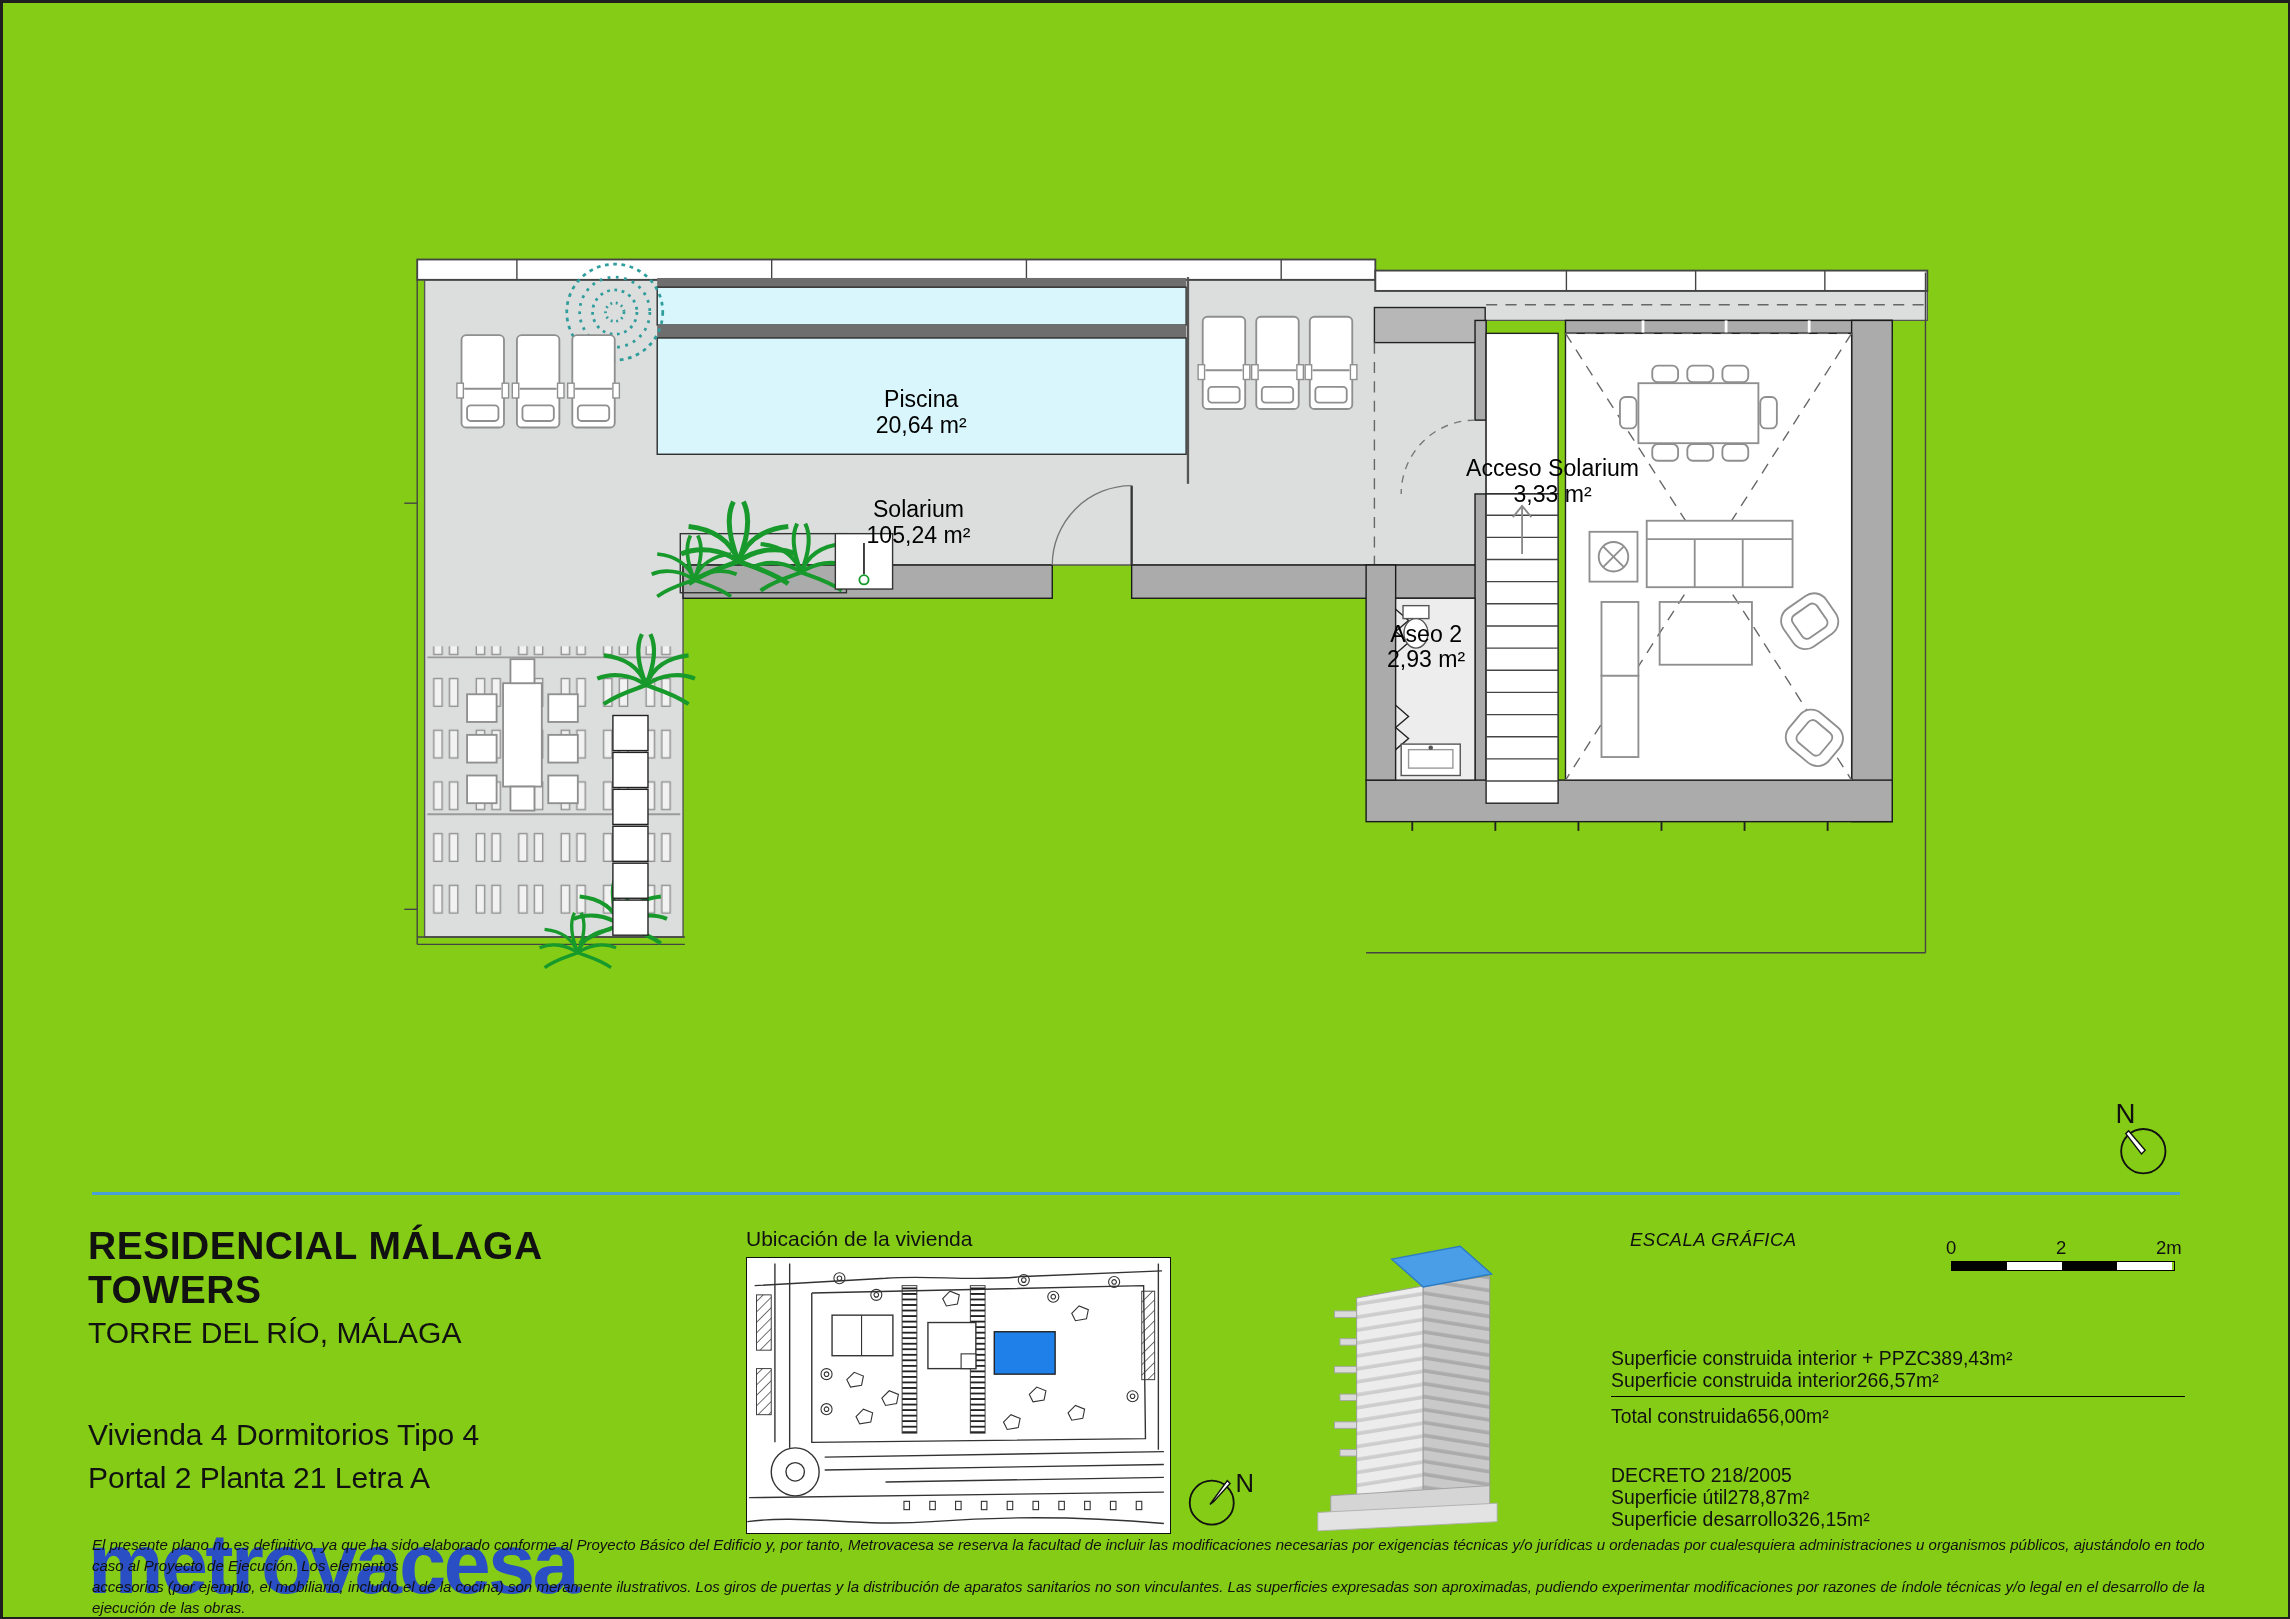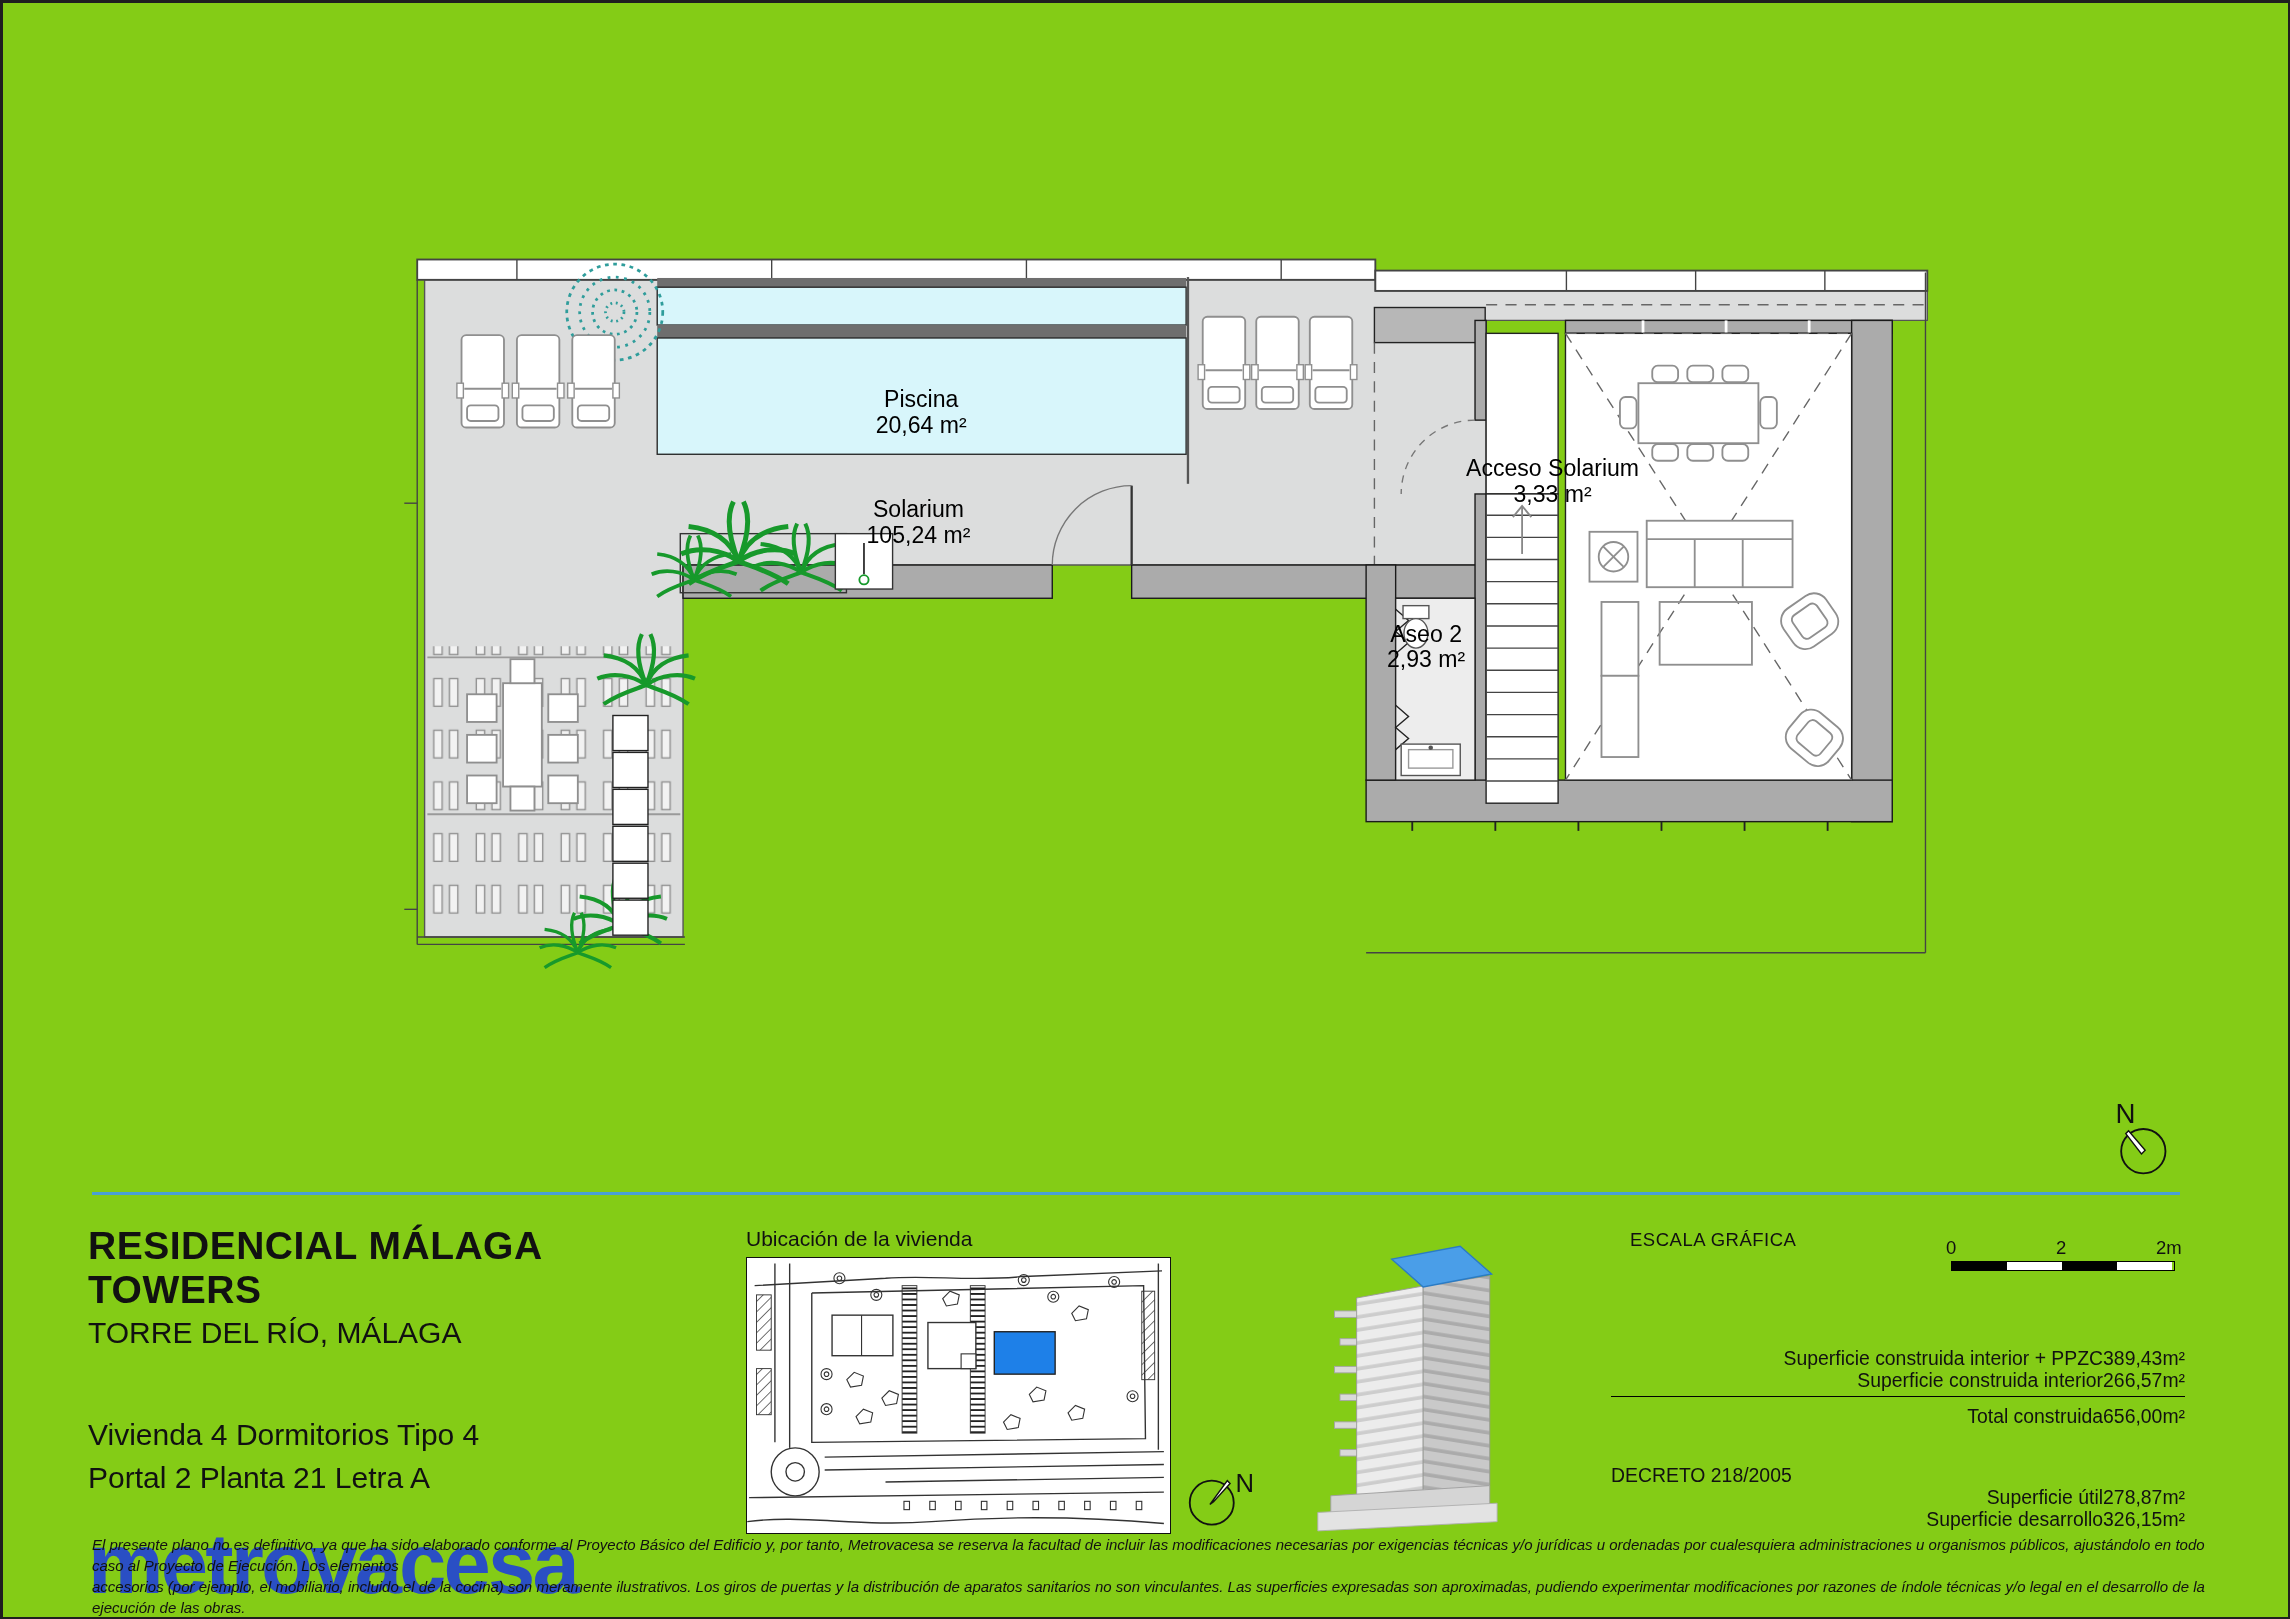--- a/index.html
+++ b/index.html
@@ -30,30 +30,30 @@
 
   
   .map-title{position:absolute;left:746px;top:1227px;font-size:21px;}
   .map-box{position:absolute;left:746px;top:1257px;width:423px;height:275px;border:1.8px solid #111;background:#fff;}
   .map-compass{position:absolute;left:1180px;top:1466px;}
 
   
   .tower{position:absolute;left:1303px;top:1237px;}
 
   
-  .escala{position:absolute;left:1630px;top:1229px;font-size:18.5px;letter-spacing:0.5px;}
+  .escala{position:absolute;left:1630px;top:1229px;font-size:18.5px;letter-spacing:0.5px;font-style:italic;}
   .scalebar{position:absolute;left:1946px;top:1237px;width:231px;height:37px;}
   .scalebar .tick{position:absolute;top:0;font-size:18.5px;}
   .scalebar .bar{position:absolute;left:4.6px;top:24px;width:222px;height:8.3px;border:0.9px solid #000;display:flex;}
   .scalebar .seg{width:55px;height:100%;}
   .segb{background:#000;} .segw{background:#fff;}
 
   
   .areas{position:absolute;left:1611px;top:1347px;width:574px;font-size:19.4px;}
-  .arow{display:flex;justify-content:flex-end;line-height:22px;}
+  .arow{display:flex;justify-content:flex-start;line-height:22px;}
   .areas .rule{border-top:1.8px solid #000;margin:4.6px 0 8.3px 0;}
   .arow.total{margin-bottom:37px;}
   .decree{line-height:22px;margin-top:15px;}
 
   
   .disclaimer{position:absolute;left:92px;top:1534px;width:2115px;
     font-size:15px;font-style:italic;line-height:21px;color:#111;}
 </style>
 </head>
 <body>

